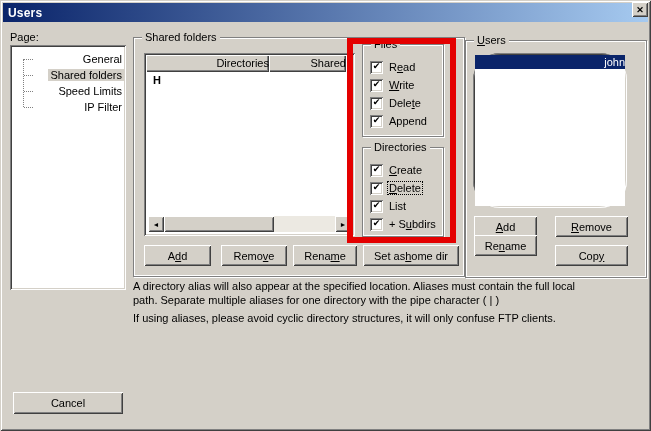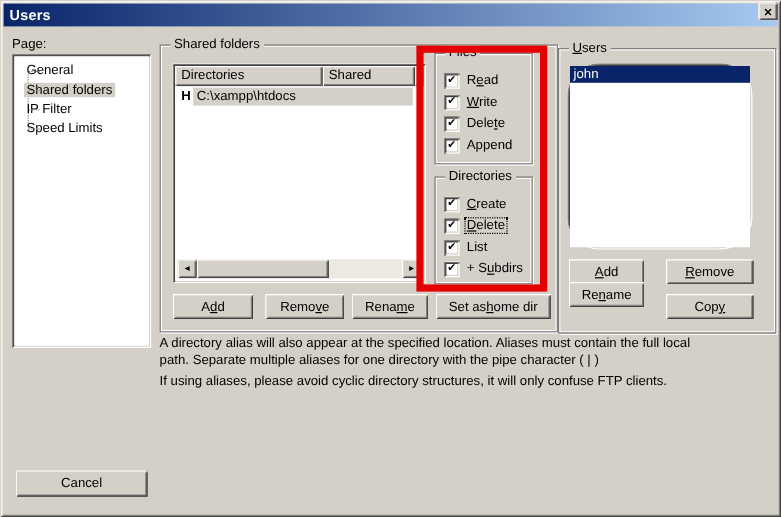--- a/index.html
+++ b/index.html
@@ -2,20 +2,21 @@
 <html><head>
 <meta charset="utf-8">
 <style>
   html,body{margin:0;padding:0;background:#808080;}
   *{box-sizing:border-box;}
   #dlg{
     position:relative;width:651px;height:431px;background:#D4D0C8;
     font:11px "Liberation Sans",sans-serif;color:#000;overflow:hidden;
     box-shadow: inset 1px 1px 0 #D4D0C8, inset -1px -1px 0 #404040,
                 inset 2px 2px 0 #FFFFFF, inset -2px -2px 0 #808080;
+    text-align: right;
   }
   
   #titlebar{position:absolute;left:3px;top:3px;right:3px;height:19px;
     background:linear-gradient(to right,#0A246A,#A6CAF0);display:flex;align-items:center;}
   #title{color:#fff;font-weight:bold;font-size:12px;padding-left:5px;letter-spacing:.2px;}
   .raised{background:#D4D0C8;
     box-shadow: inset 1px 1px 0 #FFFFFF, inset -1px -1px 0 #404040,
                 inset 2px 2px 0 #D4D0C8, inset -2px -2px 0 #808080;}
   #close{position:absolute;right:3px;top:2px;width:16px;height:15px;
     display:flex;align-items:center;justify-content:center;font-size:9px;font-weight:bold;}
@@ -86,39 +87,38 @@
     <span id="title">Users</span>
   </div>
   <div id="close" class="raised">✕</div>
 
   <div id="page-label">Page:</div>
   <div id="tree" class="sunken">
     <div id="tree-inner">
       <div id="tree-guide"></div>
       <div class="titem"><span>General</span></div>
       <div class="titem sel"><span>Shared folders</span></div>
+      <div class="titem"><span>Speed Limits</span></div>
       <div class="titem"><span>IP Filter</span></div>
-      <div class="titem"><span>Speed Limits</span></div>
     </div>
   </div>
 
   <div class="groupbox" style="left:133px;top:37px;width:332px;height:240px;">
     <span class="group-label">Shared folders</span>
   </div>
 
   <div id="lv" class="sunken">
     <div id="lv-inner">
       <div class="lv-header">
         <div class="hcell hc1">Directories</div>
         <div class="hcell hc2">Shared</div>
         <div class="hcell hc3"></div>
       </div>
       <div class="lv-row">
         <span class="hflag">H</span>
-        <span class="dirtext">C:\xampp\htdocs</span>
       </div>
       <div id="lv-hscroll">
         <div class="sb-btn raised">◄</div>
         <div class="sb-thumb raised"></div>
         <div class="sb-track"></div>
         <div class="sb-btn raised">►</div>
       </div>
     </div>
   </div>
 

